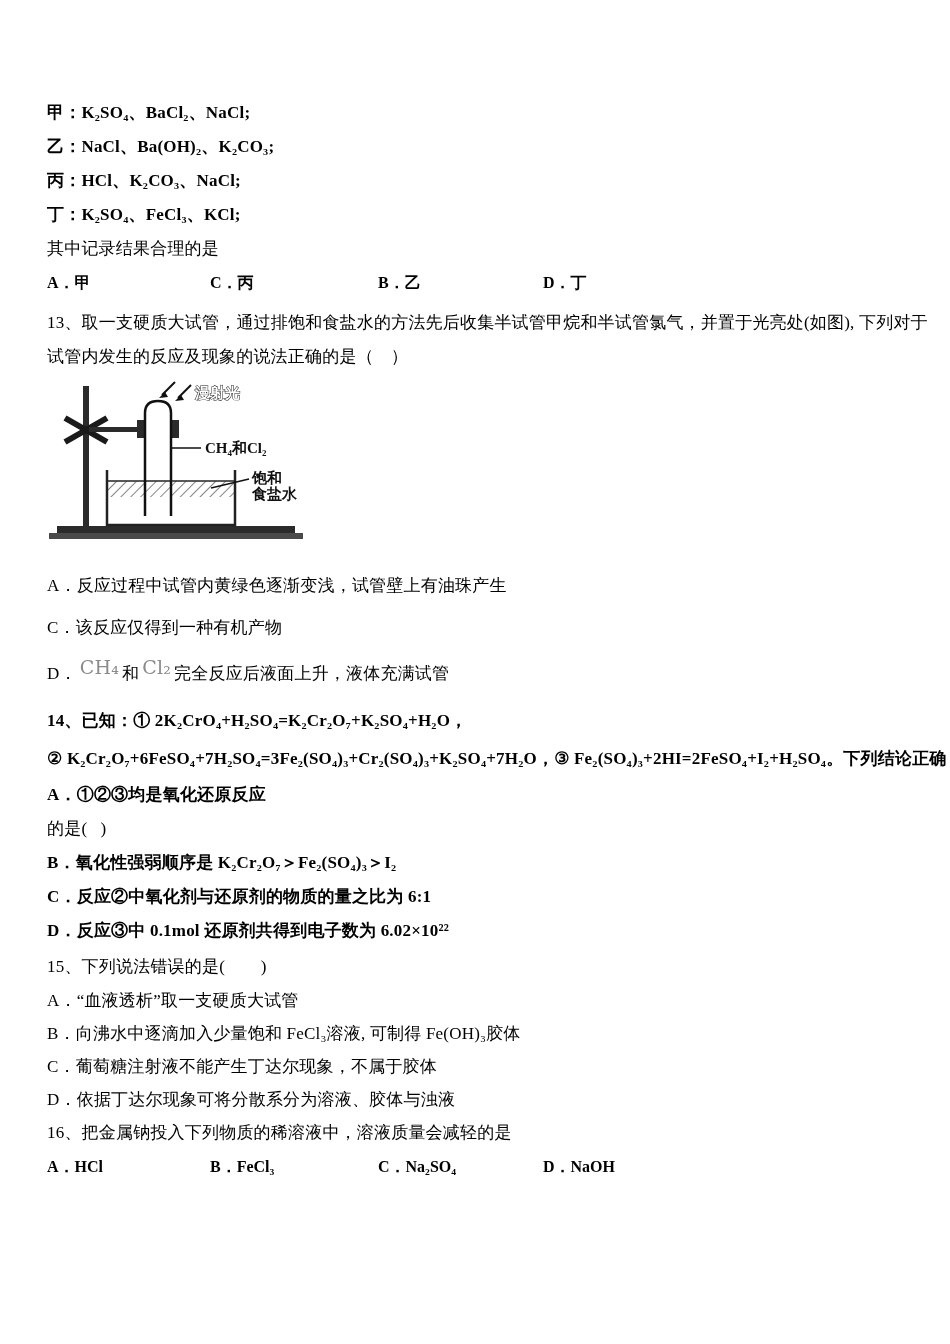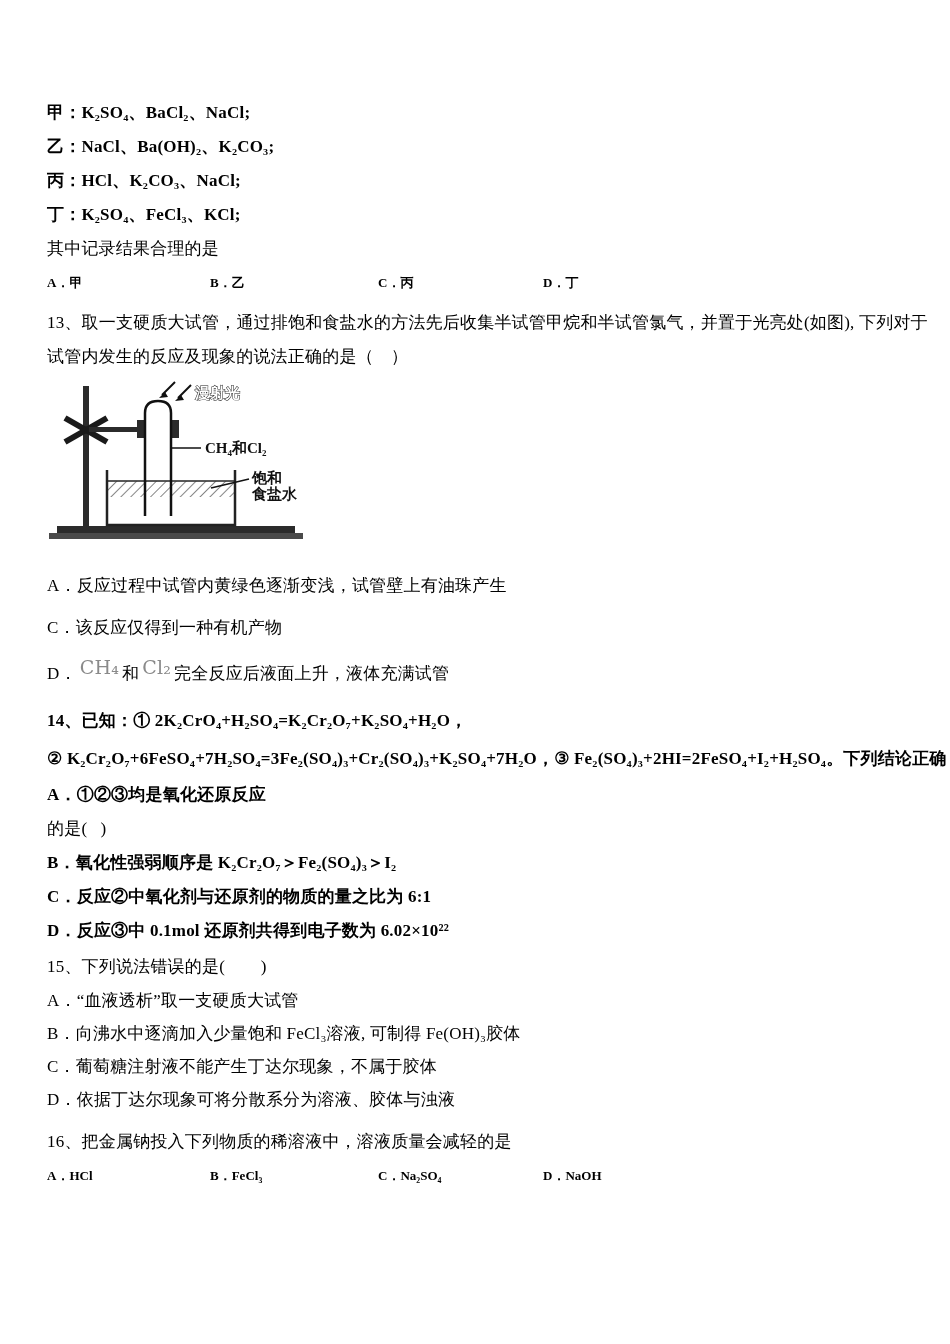--- a/index.html
+++ b/index.html
@@ -9,21 +9,21 @@
     font-family:"Liberation Serif","DejaVu Serif",serif;
     color:#000; overflow:hidden;
   }
   .page { padding:96px 20px 0 47px; }
   .line {
     font-size:17px; line-height:34px;
     white-space:pre; letter-spacing:0.2px;
   }
   .bold { font-weight:bold; }
   .gap-sm { margin-top:6px; }
-  .opt-row { display:flex; font-size:13px; line-height:34px; white-space:pre; }
+  .opt-row { display:flex; font-size:16px; line-height:34px; white-space:pre; }
   .opt-row span:nth-child(1){ width:163px; }
   .opt-row span:nth-child(2){ width:168px; }
   .opt-row span:nth-child(3){ width:165px; }
   .q13opt { line-height:44px; }
   .q13optA { line-height:40px; margin-top:10px; }
   .q14stem { line-height:38px; }
   .q15line { line-height:33px; }
   .tex {
     font-family:"DejaVu Serif",serif;
     color:#8a8a8a; font-size:19px;
@@ -43,22 +43,22 @@
 
 <div class="page">
 
   <div class="line bold">甲：K₂SO₄、BaCl₂、NaCl;</div>
   <div class="line bold">乙：NaCl、Ba(OH)₂、K₂CO₃;</div>
   <div class="line bold">丙：HCl、K₂CO₃、NaCl;</div>
   <div class="line bold">丁：K₂SO₄、FeCl₃、KCl;</div>
   <div class="line">其中记录结果合理的是</div>
   <div class="opt-row bold">
     <span>A．甲</span>
+    <span>C．丙</span>
     <span>B．乙</span>
-    <span>C．丙</span>
     <span>D．丁</span>
   </div>
 
   <div class="line gap-sm">13、取一支硬质大试管，通过排饱和食盐水的方法先后收集半试管甲烷和半试管氯气，并置于光亮处(如图), 下列对于</div>
   <div class="line">试管内发生的反应及现象的说法正确的是（　）</div>
 
   <div class="figure">
     <svg width="310" height="172" viewBox="0 0 310 172">
       <defs>
         <pattern id="hatch" width="7" height="7" patternUnits="userSpaceOnUse" patternTransform="rotate(45)">
@@ -111,21 +111,21 @@
   <div class="line bold">B．氧化性强弱顺序是 K₂Cr₂O₇＞Fe₂(SO₄)₃＞I₂</div>
   <div class="line bold">C．反应②中氧化剂与还原剂的物质的量之比为 6:1</div>
   <div class="line bold">D．反应③中 0.1mol 还原剂共得到电子数为 6.02×10²²</div>
 
   <div class="line" style="margin-top:2px">15、下列说法错误的是(        )</div>
   <div class="line q15line">A．“血液透析”取一支硬质大试管</div>
   <div class="line q15line">B．向沸水中逐滴加入少量饱和 FeCl₃溶液, 可制得 Fe(OH)₃胶体</div>
   <div class="line q15line">C．葡萄糖注射液不能产生丁达尔现象，不属于胶体</div>
   <div class="line q15line">D．依据丁达尔现象可将分散系分为溶液、胶体与浊液</div>
 
-  <div class="line" style="margin-top:9px">16、把金属钠投入下列物质的稀溶液中，溶液质量会减轻的是</div>
+  <div class="line" style="margin-top:0">16、把金属钠投入下列物质的稀溶液中，溶液质量会减轻的是</div>
   <div class="opt-row bold">
     <span>A．HCl</span>
     <span>B．FeCl₃</span>
     <span>C．Na₂SO₄</span>
     <span>D．NaOH</span>
   </div>
 
 </div>
 
 </body></html>

